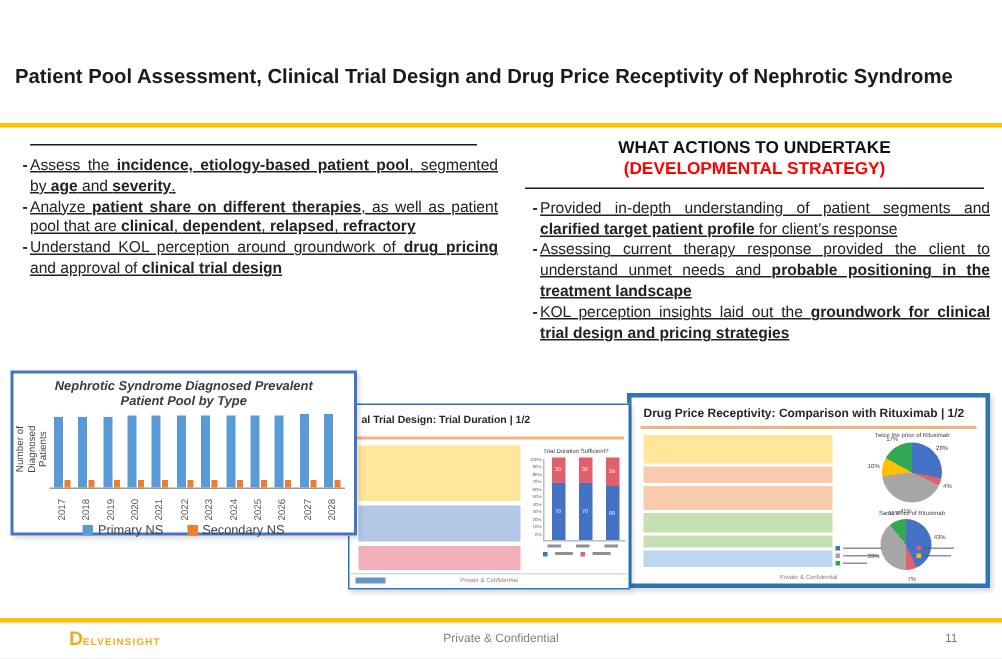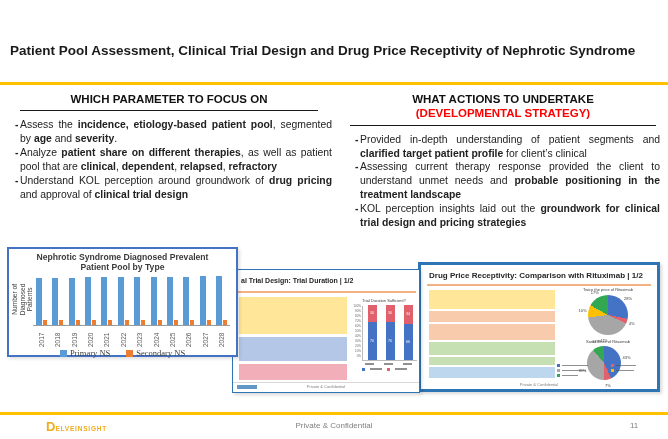--- a/index.html
+++ b/index.html
@@ -23,43 +23,43 @@
   .col.left  { left:6px;  width:326px; }
   .col.right { left:346px; width:314px; }
   .col-heading { text-align:center; font-size:11.5px; font-weight:700; color:#111; line-height:1.25; }
   .col-subheading { text-align:center; font-size:11.5px; font-weight:700; color:#FF0000; line-height:1.25; }
   .col-rule { border-bottom:1.6px solid #1a1a1a; margin:4px auto 0 auto; }
   .col.left  .col-rule { width:298px; }
   .col.right .col-rule { width:306px; }
   .col-body { margin-top:7px; font-size:10.4px; line-height:1.33; text-align:justify; color:#222; }
   .bullet { display:flex; }
   .bullet .dash { width:14px; padding-left:9px; flex:none; font-weight:700; }
-  .bullet .btext { flex:1; text-align:justify; }
+  .bullet .btext { flex:1; text-align:justify;text-decoration:underline; }
 
   
   .chartbox {
     position:absolute; left:7px; top:247px; width:231px; height:110px;
     background:#fff; border:2px solid #4472C4; z-index:30;
     display:flex; flex-direction:column; box-shadow:2px 2px 3px rgba(0,0,0,0.12);
   }
-  .mc-title { margin-top:3px; padding:0 20px; text-align:center; font-size:8.6px; font-weight:700; color:#3b3b3b; line-height:1.18; }
+  .mc-title { margin-top:3px; padding:0 20px; text-align:center; font-size:8.6px; font-weight:700; color:#3b3b3b; line-height:1.18;font-style:italic; }
   .mc-body { display:flex; margin-top:2px; padding:0 6px 0 2px; }
   .mc-ylab { position:relative; width:22px; height:52px; flex:none; }
   .mc-ylab span {
     position:absolute; left:-16px; top:14px; width:54px; display:block;
     transform:rotate(-90deg); font-size:6.6px; color:#404040; text-align:center; line-height:1.15;
   }
   .mc-plot { flex:1; height:52px; border-bottom:1px solid #9a9a9a; display:flex; align-items:flex-end; justify-content:space-around; }
   .mc-group { display:flex; align-items:flex-end; gap:1px; }
   .mc-bar-p { width:6px; }
   .mc-bar-s { width:4px; }
   .mc-xlabels { display:flex; justify-content:space-around; margin-left:24px; padding-right:6px; }
   .mc-xlab { writing-mode:vertical-rl; transform:rotate(180deg); font-size:6.5px; color:#595959; height:21px; }
   .mc-legend { display:flex; justify-content:center; align-items:center; gap:16px; margin-top:1px; font-size:8.5px; color:#404040; }
-  .mc-leg-item { display:flex; align-items:center; gap:3px;font-family:Liberation Serif, serif; }
+  .mc-leg-item { display:flex; align-items:center; gap:3px; }
   .chip { width:7px; height:7px; flex:none; }
 
   
   .lines { background-image:repeating-linear-gradient(180deg, rgba(50,50,60,0.55) 0px, rgba(50,50,60,0.55) 1px, transparent 1px, transparent 3px); background-origin:content-box; background-clip:content-box; }
   .stub { height:2px; background:#555; opacity:0.65; }
 
   
   .thumb-mid {
     position:absolute; left:232px; top:269px; width:188px; height:124px;
     background:#fff; border:1.5px solid #2E75B6; z-index:20; box-shadow:2px 2px 3px rgba(0,0,0,0.15);
@@ -121,21 +121,20 @@
 </style>
 </head>
 <body>
 
 <div class="slide">
 
   <div class="subtitle">Patient Pool Assessment, Clinical Trial Design and Drug Price Receptivity of Nephrotic Syndrome</div>
   <div class="goldline top"></div>
 
   <div class="col left">
-    <div class="col-heading">WHICH PARAMETER TO FOCUS ON</div>
     <div class="col-rule"></div>
     <div class="col-body">
       <div></div>
       <div class="bullet">
           <span class="dash">-</span>
           <span class="btext"><span>Assess the </span><span class="b">incidence, etiology-based patient pool</span><span>, segmented by </span><span class="b">age</span><span> and </span><span class="b">severity</span><span>.</span></span>
         </div>
       <div class="bullet">
           <span class="dash">-</span>
           <span class="btext"><span>Analyze </span><span class="b">patient share on different therapies</span><span>, as well as patient pool that are </span><span class="b">clinical</span><span>, </span><span class="b">dependent</span><span>, </span><span class="b">relapsed</span><span>, </span><span class="b">refractory</span></span>
@@ -148,21 +147,21 @@
   </div>
 
   <div class="col right">
     <div class="col-heading">WHAT ACTIONS TO UNDERTAKE</div>
     <div class="col-subheading">(DEVELOPMENTAL STRATEGY)</div>
     <div class="col-rule"></div>
     <div class="col-body">
       <div></div>
       <div class="bullet">
           <span class="dash">-</span>
-          <span class="btext"><span>Provided in-depth understanding of patient segments and </span><span class="b">clarified target patient profile</span><span> for client’s clinical</span></span>
+          <span class="btext"><span>Provided in-depth understanding of patient segments and </span><span class="b">clarified target patient profile</span><span> for client’s response</span></span>
         </div>
       <div class="bullet">
           <span class="dash">-</span>
           <span class="btext"><span>Assessing current therapy response provided the client to understand unmet needs and </span><span class="b">probable positioning in the treatment landscape</span></span>
         </div>
       <div class="bullet">
           <span class="dash">-</span>
           <span class="btext"><span>KOL perception insights laid out the </span><span class="b">groundwork for clinical trial design and pricing strategies</span></span>
         </div>
     </div>

